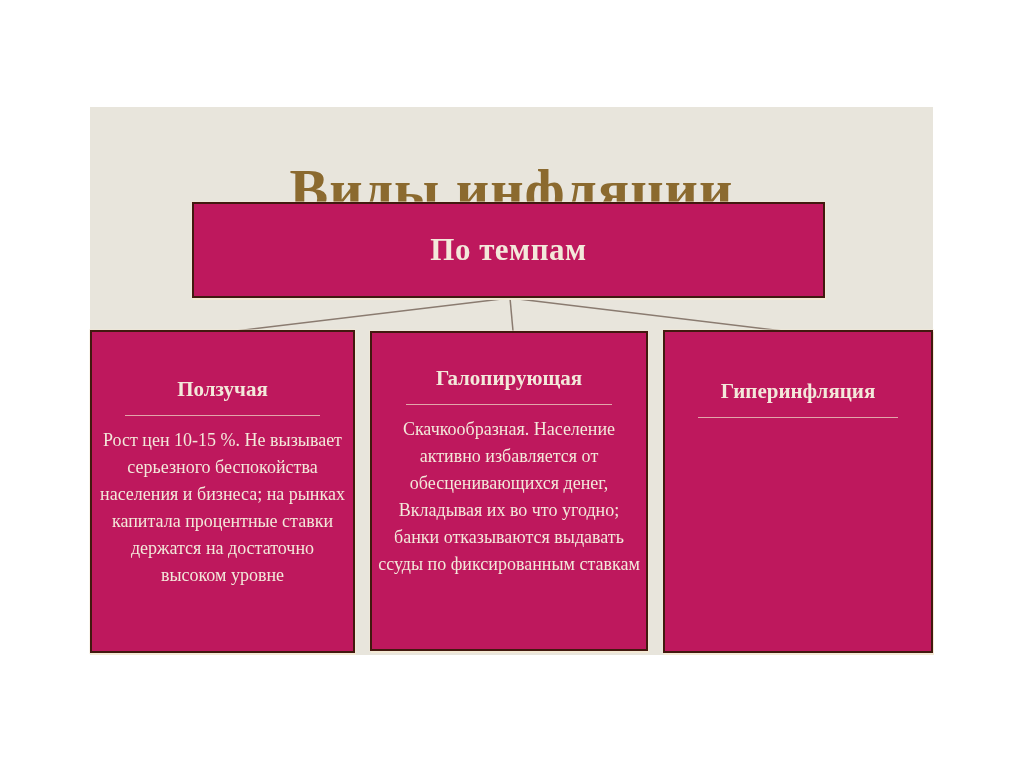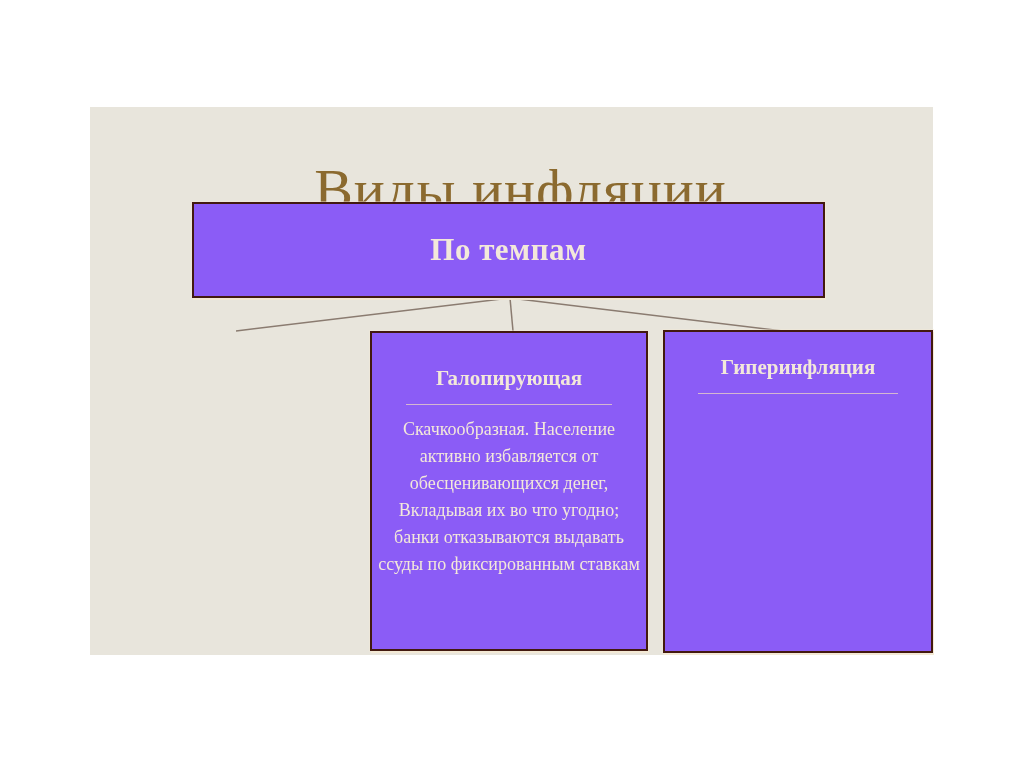--- a/index.html
+++ b/index.html
@@ -23,38 +23,37 @@
     height: 548px;
     background: #e8e5dc;
   }
   .diagram-title {
     position: absolute;
     left: 90px;
     top: 118px;
     width: 843px;
     text-align: center;
     font-size: 58px;
-    font-weight: normal;
+    font-weight: bold;
     letter-spacing: 1px;
     color: #8b6a2f;
     line-height: 66px;
-    margin-left: 9px;
   }
   .connector-svg {
     position: absolute;
     left: 0;
     top: 0;
     width: 1024px;
     height: 767px;
     pointer-events: none;
   }
   .node {
     position: absolute;
     box-sizing: border-box;
-    background: #8b5cf6;
+    background: #be185d;
     border: 2px solid #42190f;
     box-shadow: 1px 2px 0 rgba(243,233,212,0.95), 0 0 0 1px rgba(243,233,212,0.45);
     color: #f3e8da;
   }
   .root-box {
     left: 192px;
     top: 202px;
     width: 633px;
     height: 96px;
     display: flex;
@@ -66,21 +65,21 @@
     font-weight: bold;
     letter-spacing: 0.5px;
   }
   .branch-box {
     top: 330px;
     height: 323px;
     text-align: center;
   }
   .branch-box.b0 { left: 90px;  width: 265px; padding-top: 44px; }
   .branch-box.b1 { left: 370px; top: 331px; width: 278px; height: 320px; padding-top: 32px; font-family: Liberation Serif, serif; }
-  .branch-box.b2 { left: 663px; width: 270px; padding-top: 22px; }
+  .branch-box.b2 { left: 663px; width: 270px; padding-top: 46px; }
   .branch-heading {
     font-size: 21px;
     font-weight: bold;
     line-height: 26px;
   }
   .heading-divider {
     border: none;
     border-top: 1px solid rgba(238,214,196,0.75);
     width: 75%;
     margin: 13px auto 11px auto;
@@ -103,20 +102,25 @@
   <svg class="connector-svg" viewBox="0 0 1024 767" xmlns="http://www.w3.org/2000/svg">
     <line x1="510" y1="298" x2="236" y2="331" stroke="#8a7b70" stroke-width="1.5"></line>
     <line x1="510" y1="298" x2="513" y2="331" stroke="#8a7b70" stroke-width="1.5"></line>
     <line x1="510" y1="298" x2="783" y2="331" stroke="#8a7b70" stroke-width="1.5"></line>
   </svg>
 
   <div class="node root-box">
     <span class="root-label">По темпам</span>
   </div>
 
+  <div class="node branch-box b0">
+    <div class="branch-heading">Ползучая</div>
+    <hr class="heading-divider">
+    <div class="branch-body">Рост цен 10-15 %. Не вызывает серьезного беспокойства населения и бизнеса; на рынках капитала процентные ставки держатся на достаточно высоком уровне</div>
+  </div>
 
   <div class="node branch-box b1">
     <div class="branch-heading">Галопирующая</div>
     <hr class="heading-divider">
     <div class="branch-body">Скачкообразная. Население активно избавляется от обесценивающихся денег, Вкладывая их во что угодно; банки отказываются выдавать ссуды по фиксированным ставкам</div>
   </div>
 
   <div class="node branch-box b2">
     <div class="branch-heading">Гиперинфляция</div>
     <hr class="heading-divider">

